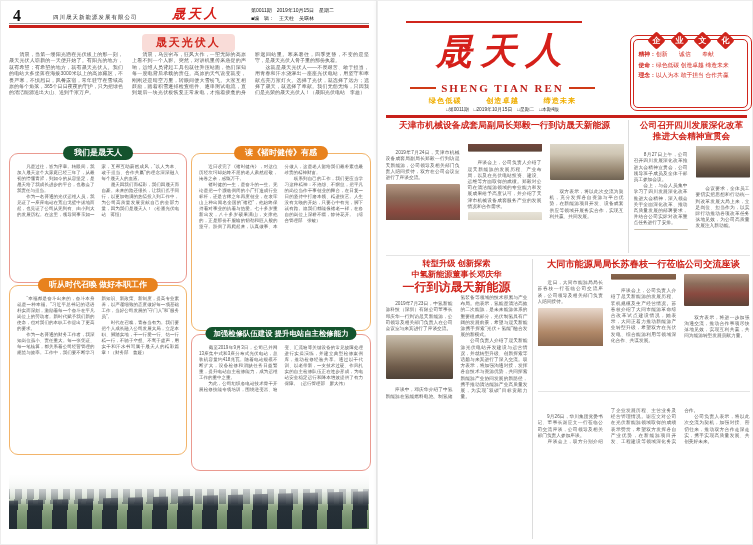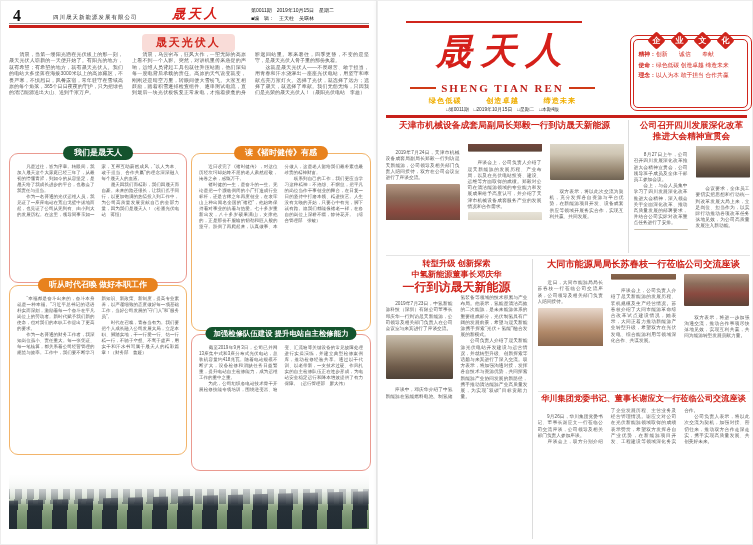--- a/index.html
+++ b/index.html
@@ -196,21 +196,20 @@
         <span class="ph ph-bright"></span>
         <span>　　座谈会上，公司负责人介绍了晟天新能源的发展历程、装机规模及生产经营情况。苏春枝介绍了大同市能源革命综合改革试点建设情况，她表示，大同正着力推动新能源产业转型升级，希望双方在光伏发电、综合能源利用等领域深化合作、共谋发展。</span>
         <span class="ph ph-red ph-sm"></span>
         <span>　　双方表示，将进一步加强沟通交流，推动合作事项尽快落地见效，实现互利共赢，共同为能源转型发展贡献力量。</span>
       </div>
     </div>
 
     <div class="hline" style="left:160px;top:390px;width:212px;"></div>
 
     <div class="art" style="left:160px;top:393px;width:212px;height:145px;">
-      <div class="art-h" style="font-size:8.2px;">华川集团党委书记、董事长谢应文一行莅临公司交流座谈</div>
       <div class="art-body cols3 body-text" style="top:14px;">
         <span>　　9月26日，华川集团党委书记、董事长谢应文一行莅临公司交流座谈，公司领导及相关部门负责人参加座谈。</span>
         <span>　　座谈会上，双方分别介绍了企业发展历程、主营业务及经营管理情况。谢应文对公司在光伏新能源领域取得的成绩表示赞赏，希望双方发挥各自产业优势，在新能源项目开发、工程建设等领域深化务实合作。
 　　公司负责人表示，将以此次交流为契机，加强对接、密切往来，推动双方合作走深走实，携手实现高质量发展、共创美好未来。</span>
       </div>
     </div>
   </div>
 </div>
 
 </body></html>

